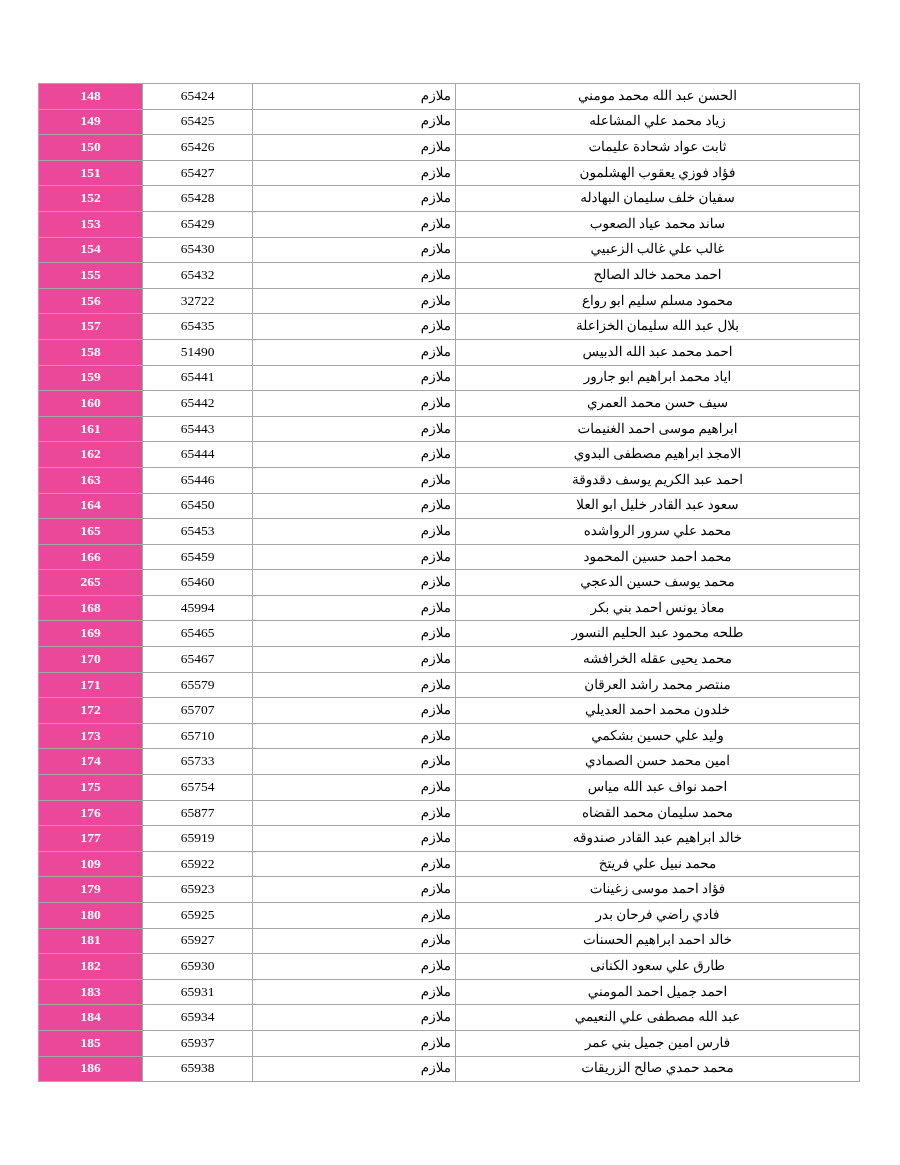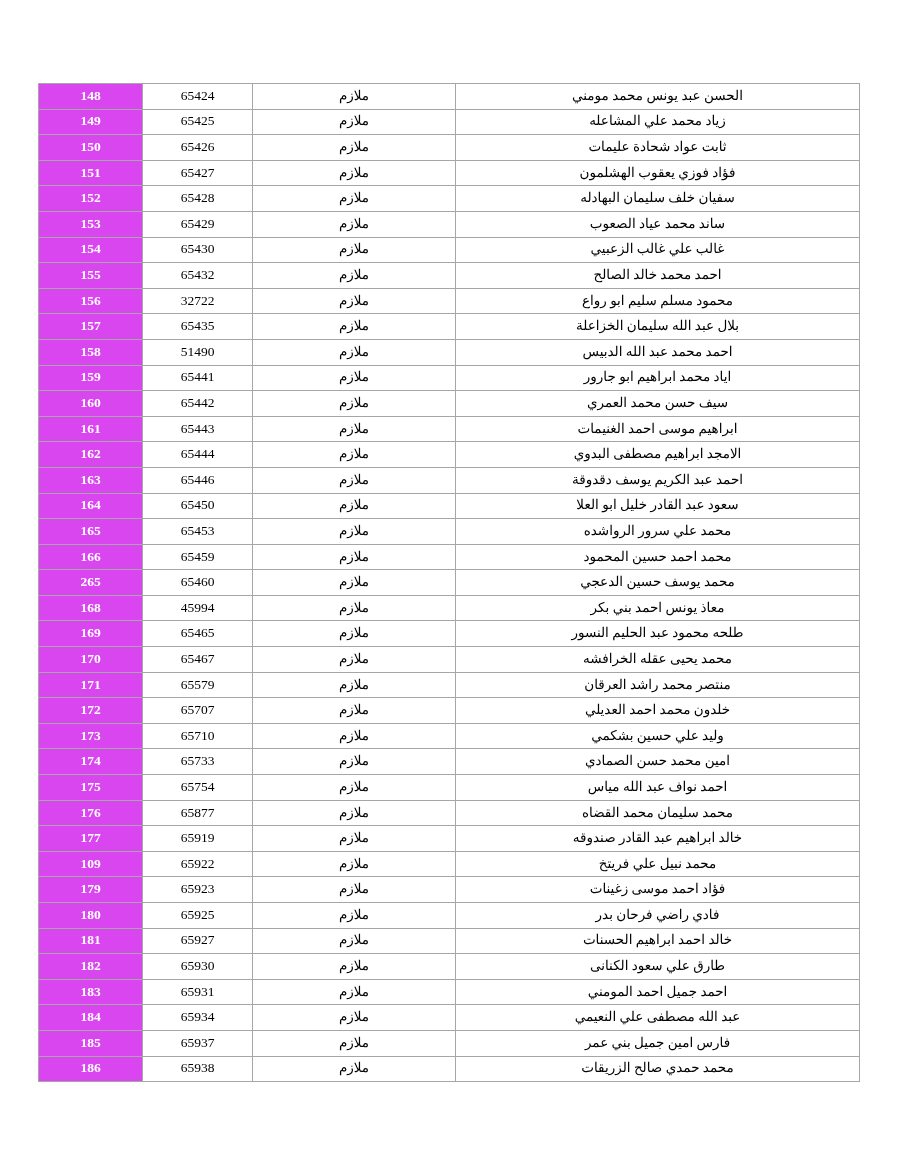--- a/index.html
+++ b/index.html
@@ -48,56 +48,56 @@
   col.c-name  { width: 404px; }
   col.c-rank  { width: 203px; }
   col.c-num   { width: 110px; }
   col.c-idx   { width: 104px; }
 
   td.name {
     text-align: center;
     direction: rtl;
   }
   td.rank {
-    text-align: center;
+    text-align: right;
     direction: rtl;
     font-size: 13px;
   }
   td.num {
     text-align: center;
     direction: ltr;
     font-family: "Liberation Serif", "DejaVu Serif", serif;
     font-size: 13.5px;
     margin-left: 35px;
   }
   td.idx {
     text-align: center;
     direction: ltr;
-    background: #d946ef;
+    background: #ec4899;
     color: #ffffff;
     font-weight: bold;
     font-size: 15px;
     border: 1px solid #4472c4;
   }
 </style>
 </head>
 <body>
 
 <div class="page">
   <div class="table-wrap">
     <table class="roster">
       <colgroup>
         <col class="c-name">
         <col class="c-rank">
         <col class="c-num">
         <col class="c-idx">
       </colgroup>
       <tbody id="roster-body">
           <tr>
-            <td class="name">الحسن عبد يونس محمد مومني</td>
+            <td class="name">الحسن عبد الله محمد مومني</td>
             <td class="rank">ملازم</td>
             <td class="num">65424</td>
             <td class="idx">148</td>
           </tr>
           <tr>
             <td class="name">زياد محمد علي المشاعله</td>
             <td class="rank">ملازم</td>
             <td class="num">65425</td>
             <td class="idx">149</td>
           </tr>

